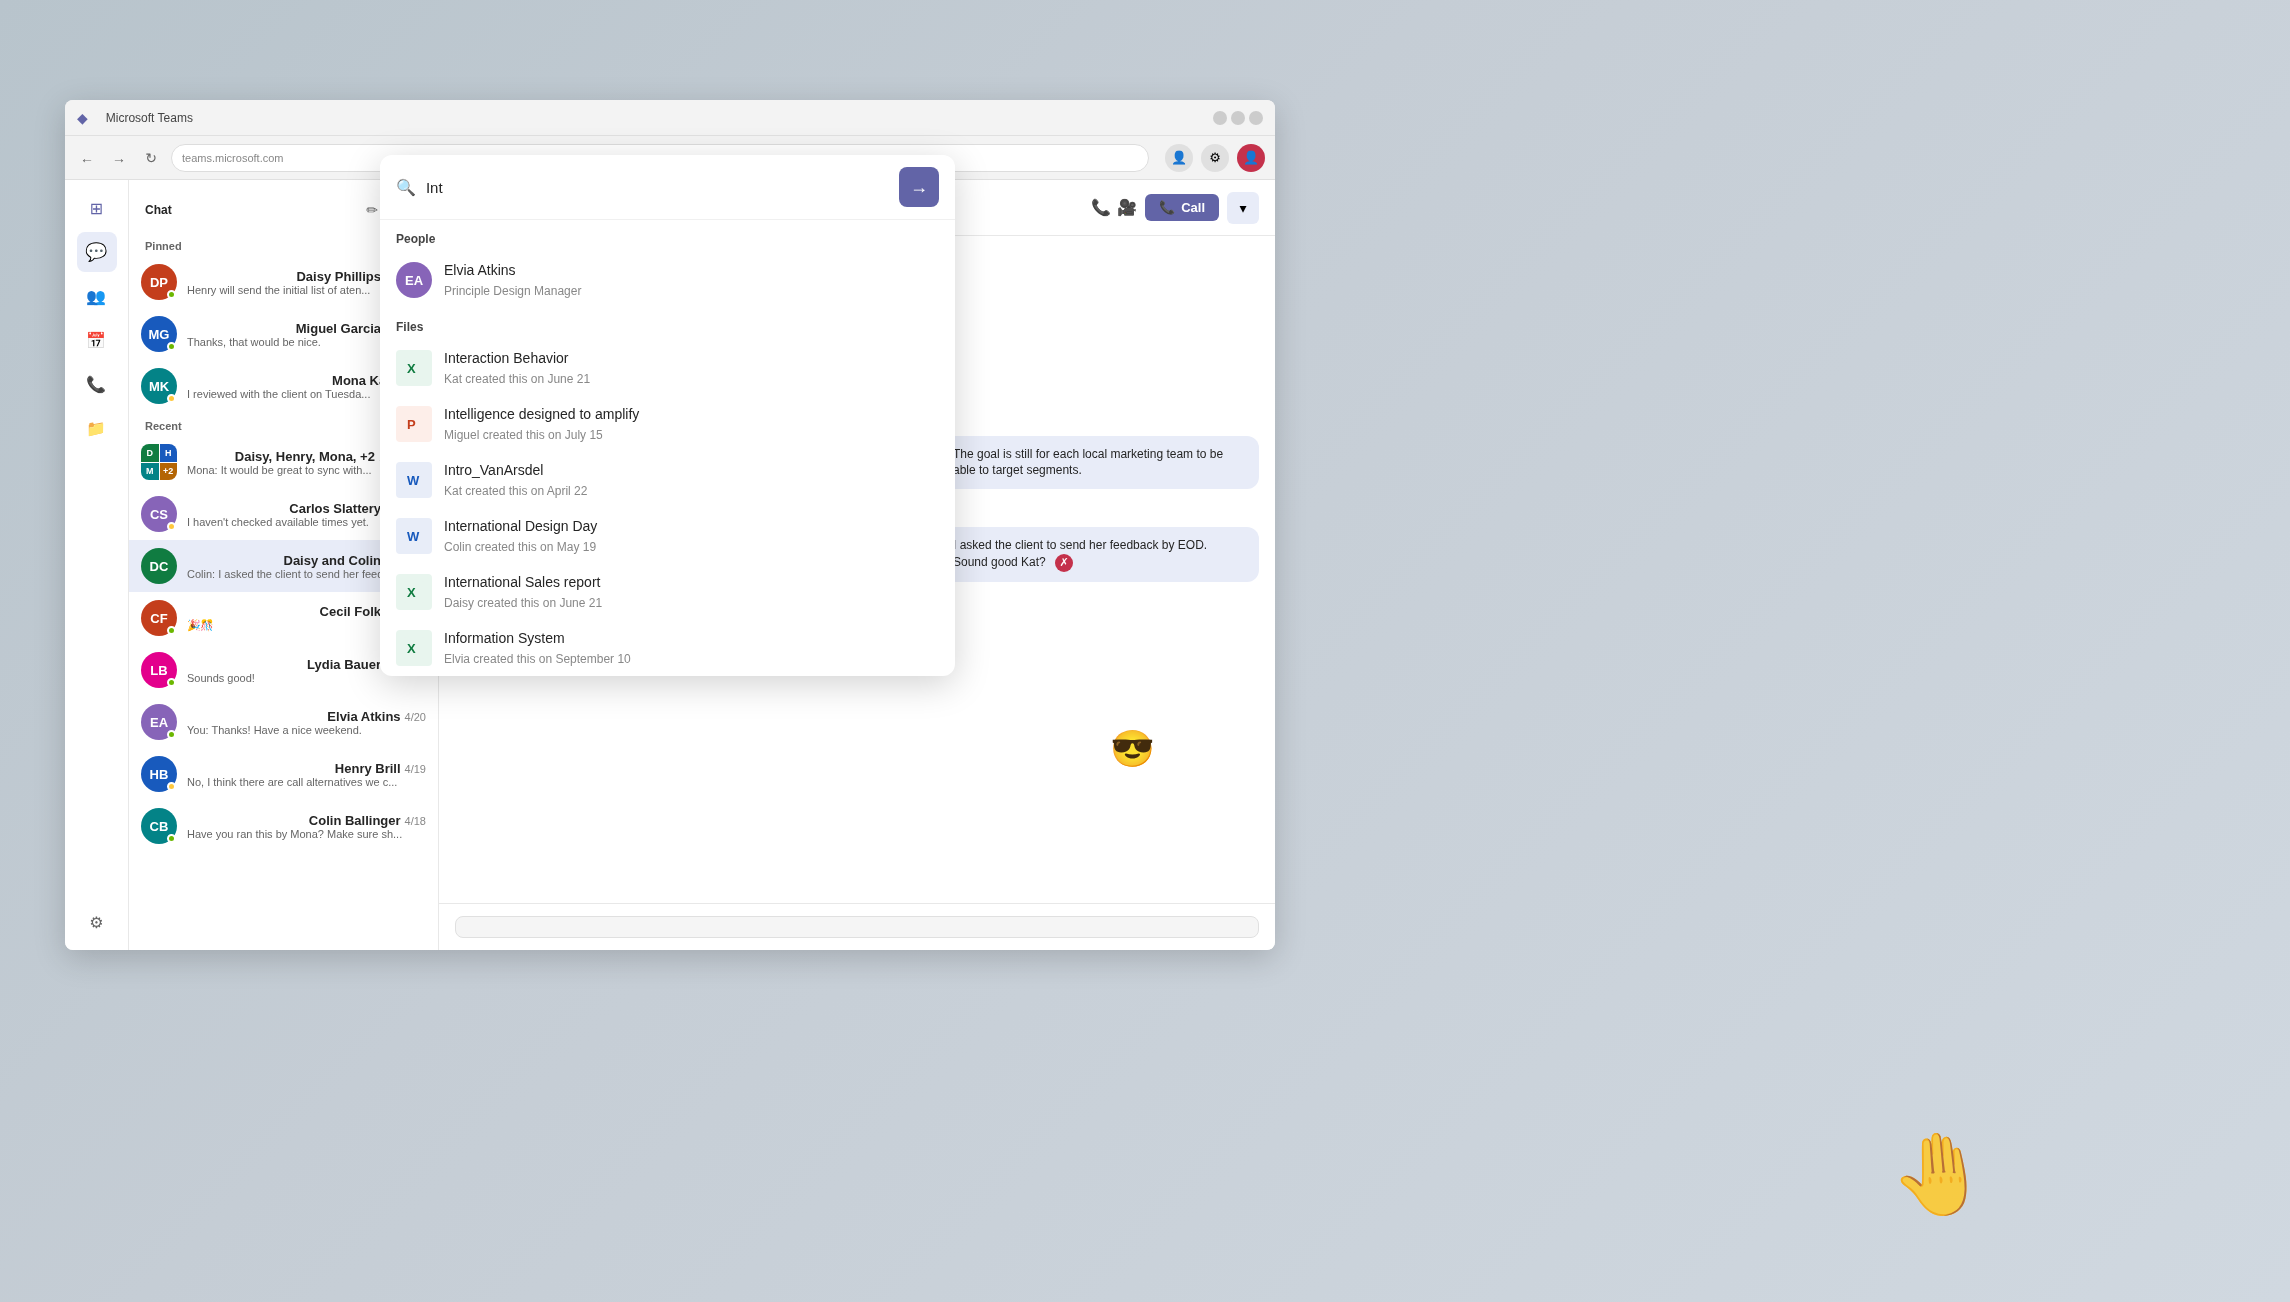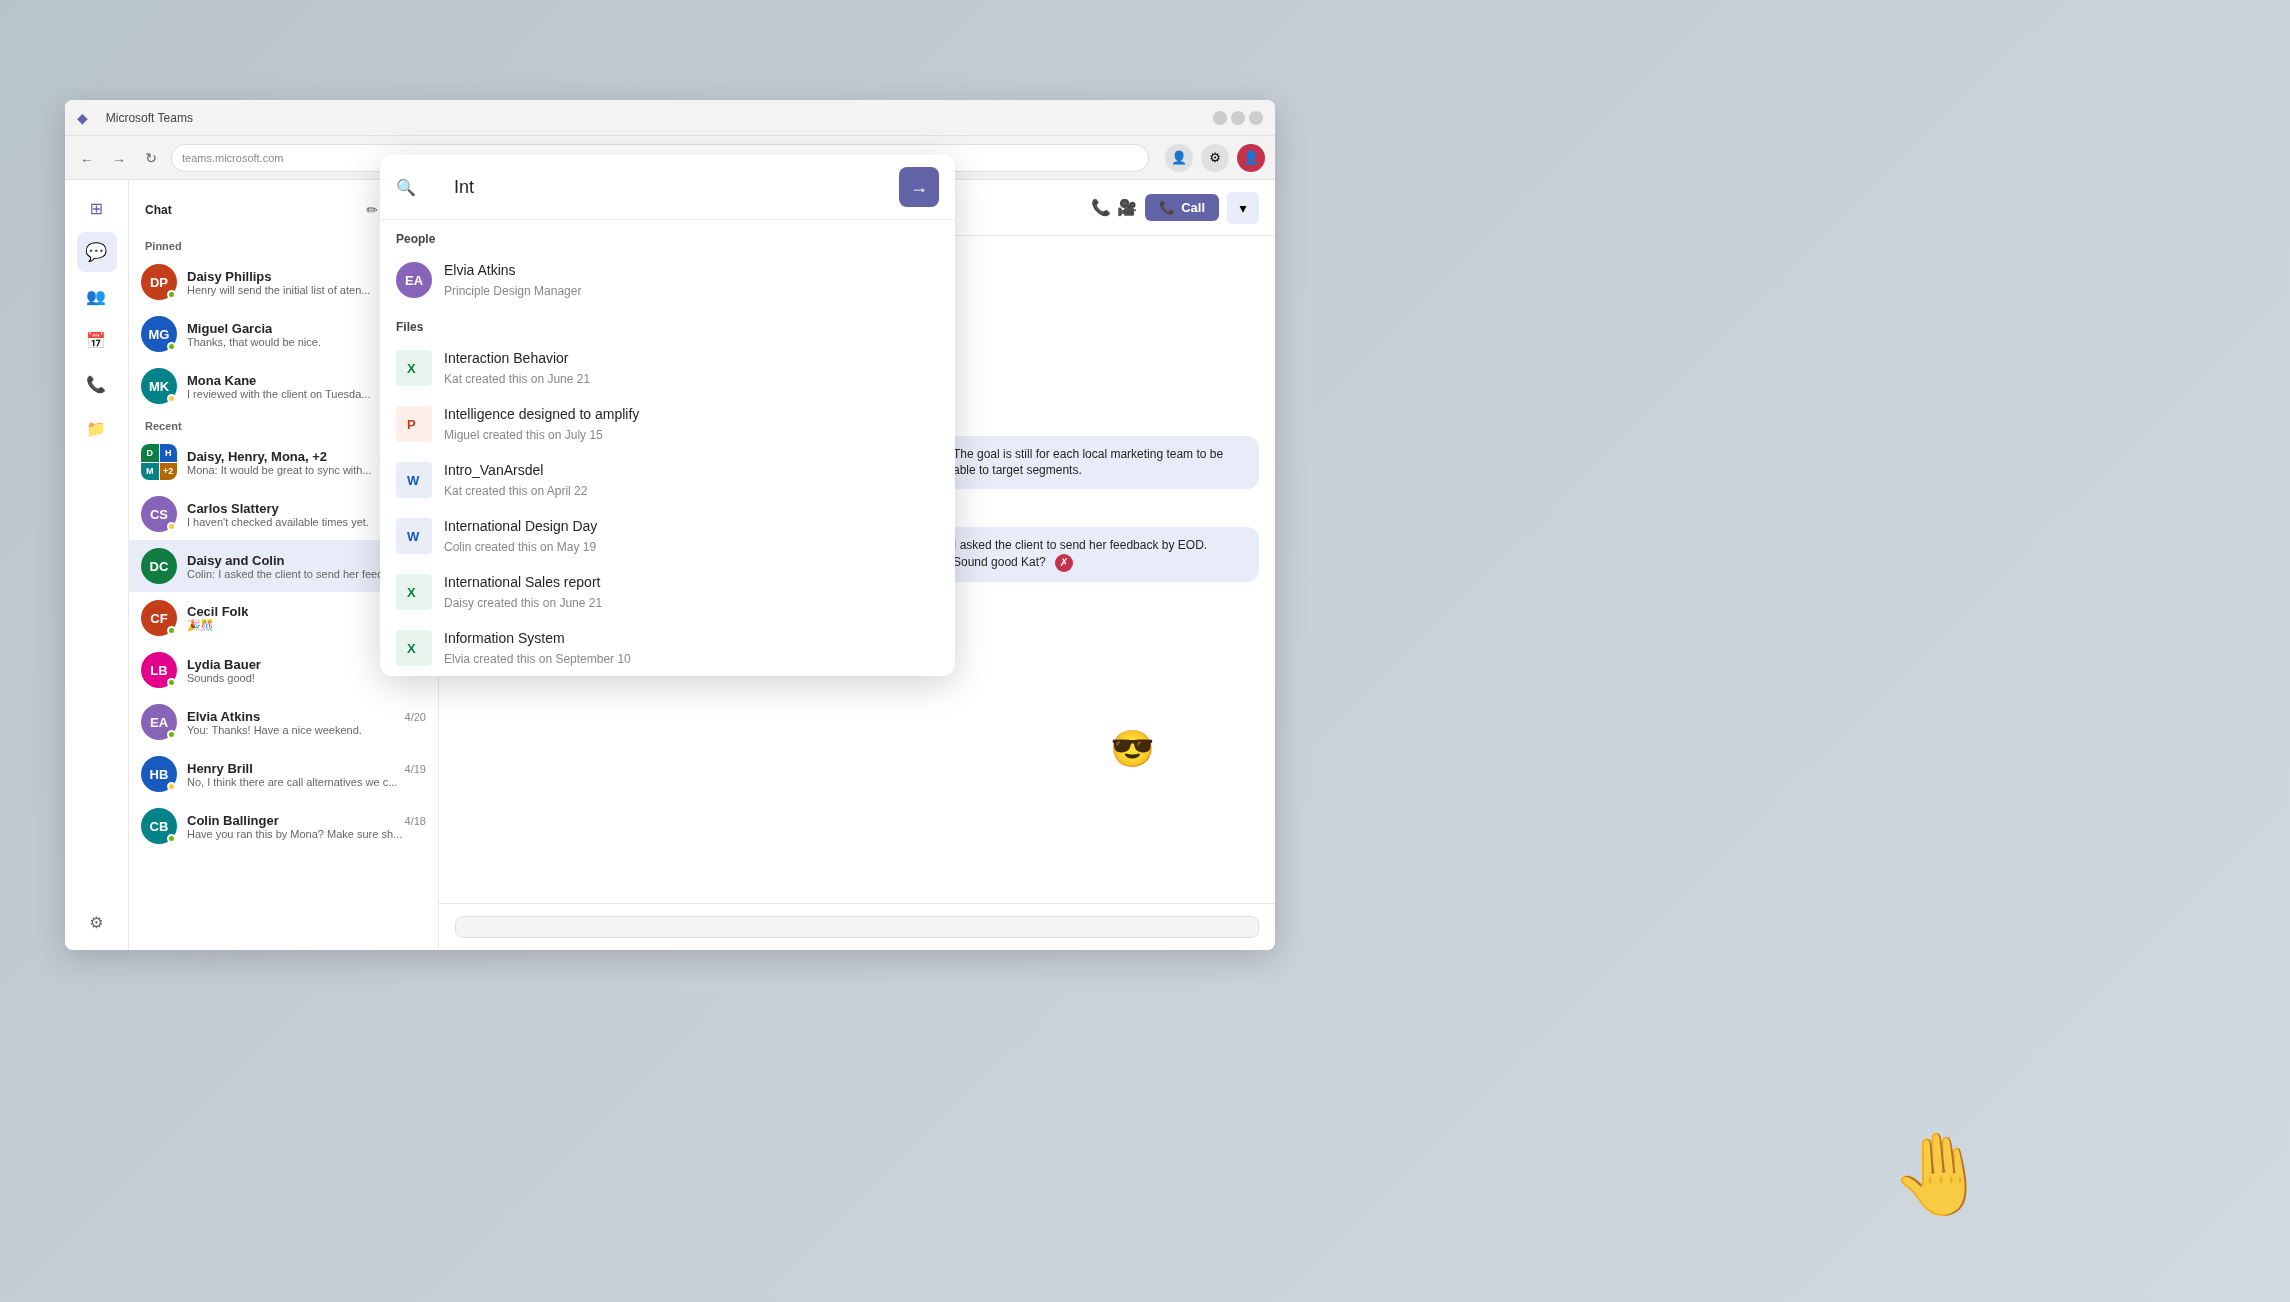--- a/index.html
+++ b/index.html
@@ -237,21 +237,21 @@
     .status-online { background: #6bb700; }
     .status-away { background: #ffc83d; }
 
     .chat-item-content {
       flex: 1;
       min-width: 0;
     }
 
     .chat-item-row {
       display: flex;
-      justify-content: space-between;
+      justify-content: flex-end;
       align-items: baseline;
     }
 
     .chat-item-name {
       font-size: 13px;
       font-weight: 600;
       color: #252525;
       white-space: nowrap;
       overflow: hidden;
       text-overflow: ellipsis;
@@ -382,24 +382,23 @@
 
     .search-icon {
       color: #666;
       font-size: 16px;
     }
 
     .search-input {
       flex: 1;
       border: none;
       outline: none;
-      font-size: 18px;
+      font-size: 15px;
       color: #252525;
       background: transparent;
-      margin-left: 28px;
     }
 
     .search-submit-btn {
       width: 40px;
       height: 40px;
       background: #6264a7;
       border: none;
       border-radius: 8px;
       cursor: pointer;
       display: flex;

